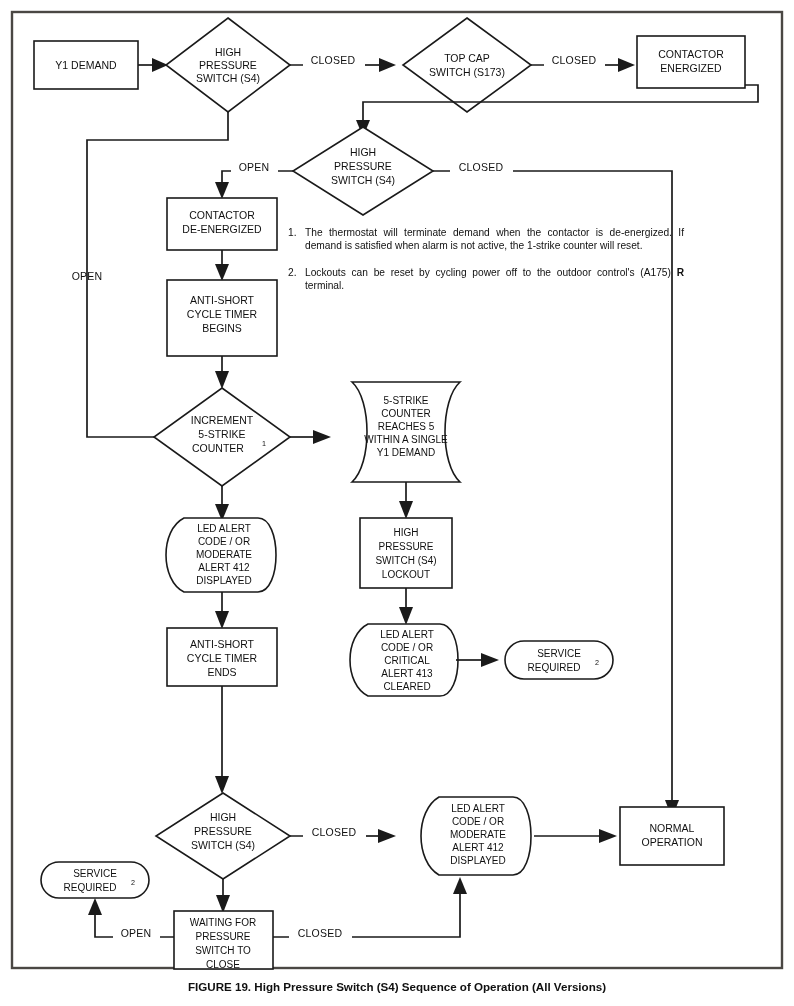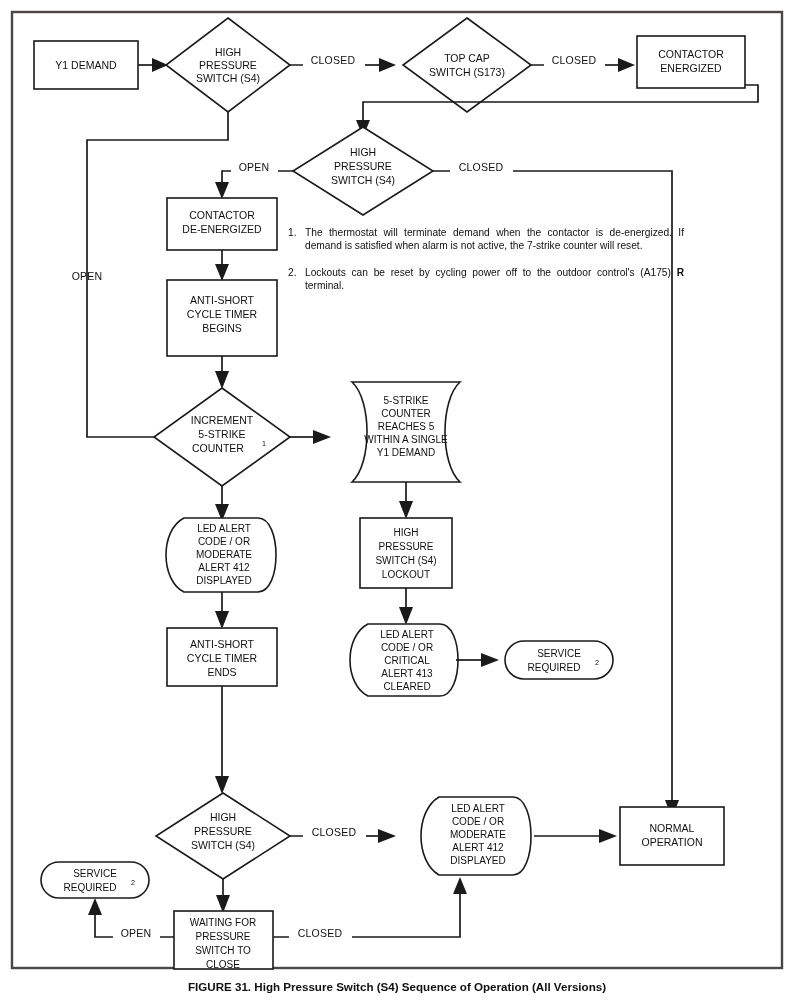--- a/index.html
+++ b/index.html
@@ -241,23 +241,23 @@
     <line class="ln-thin" x1="273" y1="937" x2="289" y2="937"></line>
     <text class="lbl" x="320" y="934">CLOSED</text>
     <path class="ln" d="M352,937 L460,937 L460,892"></path>
     <polygon class="ah" points="453,894 467,894 460,877"></polygon>
 
   </svg>
 
   <div class="notes" style="left:288px;top:226px;width:396px;">
     <div class="note-row">
       <div class="note-num">1.</div>
-      <div class="note-txt">The thermostat will terminate demand when the contactor is de-energized. If demand is satisfied when alarm is not active, the 7-strike counter will reset.</div>
+      <div class="note-txt">The thermostat will terminate demand when the contactor is de-energized. If demand is satisfied when alarm is not active, the 1-strike counter will reset.</div>
     </div>
     <div class="note-row">
       <div class="note-num">2.</div>
       <div class="note-txt">Lockouts can be reset by cycling power off to the outdoor control's (A175) <b>R</b> terminal.</div>
     </div>
   </div>
 
-  <div class="caption">FIGURE 31. High Pressure Switch (S4) Sequence of Operation (All Versions)</div>
+  <div class="caption">FIGURE 19. High Pressure Switch (S4) Sequence of Operation (All Versions)</div>
 
 </div>
 
 </body></html>

